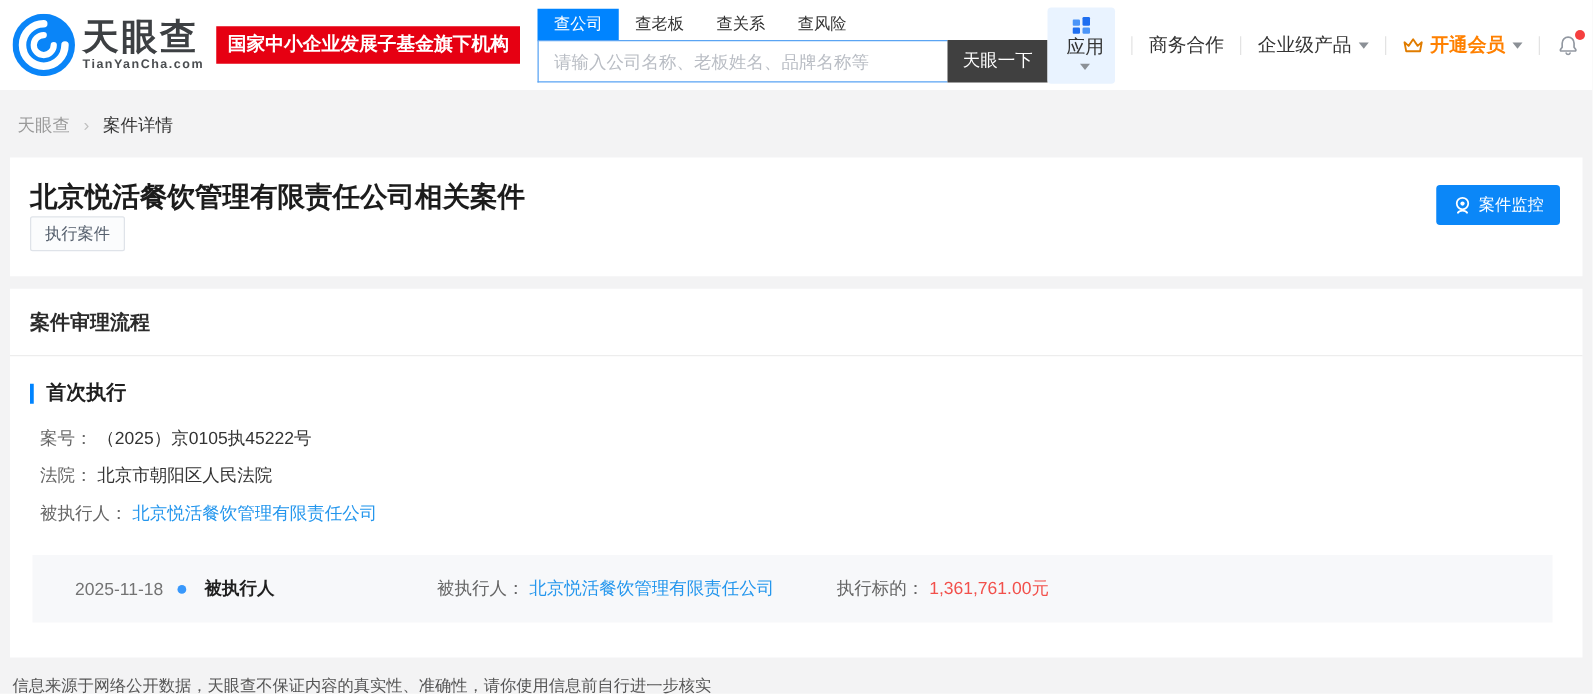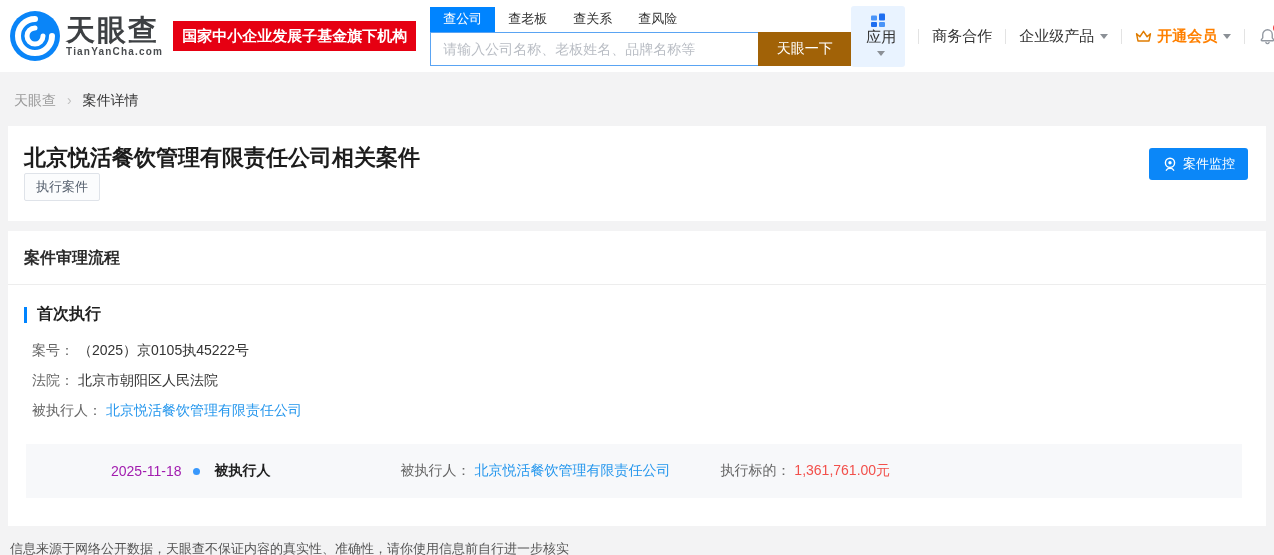--- a/index.html
+++ b/index.html
@@ -18,21 +18,21 @@
   .promo { background:#e60012; color:#fff; margin-left:10px; padding:6px 9px; text-align:center; line-height:18px; white-space:nowrap; }
   .promo-line1 { font-size:12.5px; font-weight:700; letter-spacing:1px; }
   .promo-line2 { font-size:15px; font-weight:700; }
   .search { margin-left:14px; }
   .search-tabs { display:flex; font-size:13px; }
   .search-tab { padding:3px 13px 4px; color:#333; cursor:pointer; }
   .search-tab.active { background:#0084ff; color:#fff; }
   .search-row { display:flex; }
   .search-input { width:328px; height:34px; border:1px solid #5aa4f3; border-right:none; padding:0 12px; font-size:14px; color:#3b82f6; outline:none; }
   .search-input::placeholder { color:#b9bdc4; }
-  .search-btn { width:93px; height:34px; background:#a16207; color:#fff; border:none; font-size:14px; cursor:pointer; }
+  .search-btn { width:80px; height:34px; background:#404040; color:#fff; border:none; font-size:14px; cursor:pointer; }
   .top-nav { margin-left:auto; display:flex; align-items:center; font-size:15px; color:#333; white-space:nowrap; }
   .nav-chip { background:#e9f3ff; border-radius:3px; padding:7px 9px; display:flex; align-items:center; cursor:pointer;flex-direction:column; }
   .nav-chip .lbl { margin-left:6px; }
   .nav-item { cursor:pointer; display:flex; align-items:center; }
   .nav-sep { width:1px; height:15px; background:#e3e3e3; margin:0 13px; }
   .caret { width:0; height:0; border:4px solid transparent; border-top:5px solid #8b9096; margin-left:6px; margin-top:4px; }
   .vip { color:#ff8000; font-weight:700; }
   .crown-icon { width:17px; height:17px; margin-right:5px; }
   .bell-wrap { position:relative; display:flex; cursor:pointer; }
   .bell-icon { width:19px; height:19px; }
@@ -53,21 +53,21 @@
   .section-title { padding:17px 16px 15px; font-size:16px; font-weight:700; color:#2b2b2b; border-bottom:1px solid #ededed; }
   .stage-header { margin:19px 16px 0; display:flex; align-items:center; }
   .stage-bar { width:3px; height:16px; background:#0084ff; margin-right:10px; }
   .stage-title { font-size:16px; font-weight:700; color:#1f1f1f; }
   .fields { margin:10px 16px 0 24px; font-size:14px; }
   .field-row { line-height:30px; }
   .f-label { color:#666; }
   .f-value { color:#333; }
   .f-link { color:#2496ed; text-decoration:none; cursor:pointer; }
   .timeline-row { margin:19px 24px 0 18px; background:#f7f8fa; height:54px; display:flex; align-items:center; font-size:14px; }
-  .tl-date { margin-left:85px; color:#a21caf; }
+  .tl-date { margin-left:34px; color:#737373; }
   .tl-dot { width:7px; height:7px; border-radius:50%; background:#3898fc; margin-left:11px; }
   .tl-event { margin-left:15px; font-weight:700; color:#1f1f1f; }
   .tl-party { margin-left:130px; }
   .tl-amount { margin-left:50px; }
   .amount { color:#f2504b; }
   
   .footer { padding:14px 10px; font-size:13px; color:#555; }
 </style>
 </head>
 <body>

